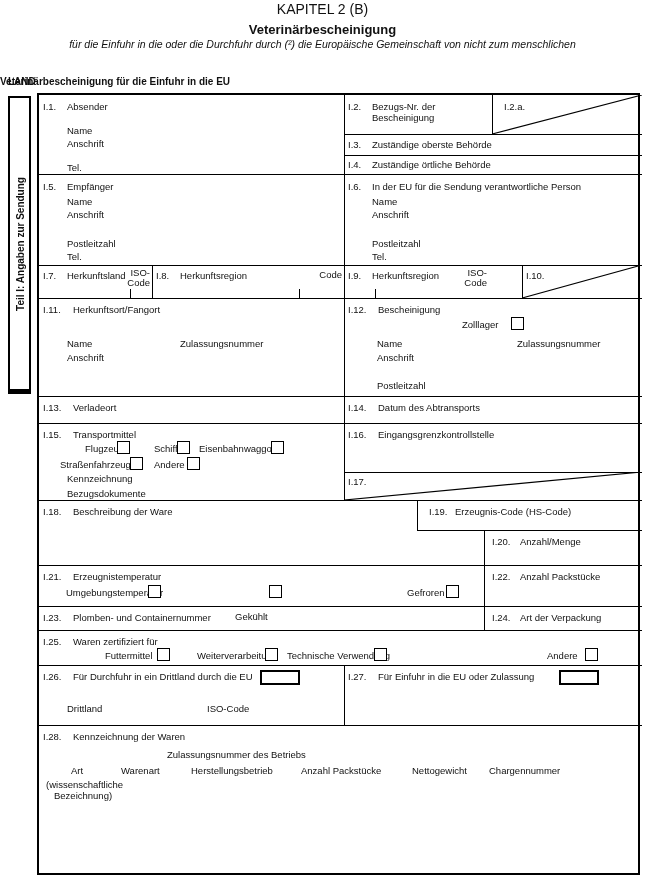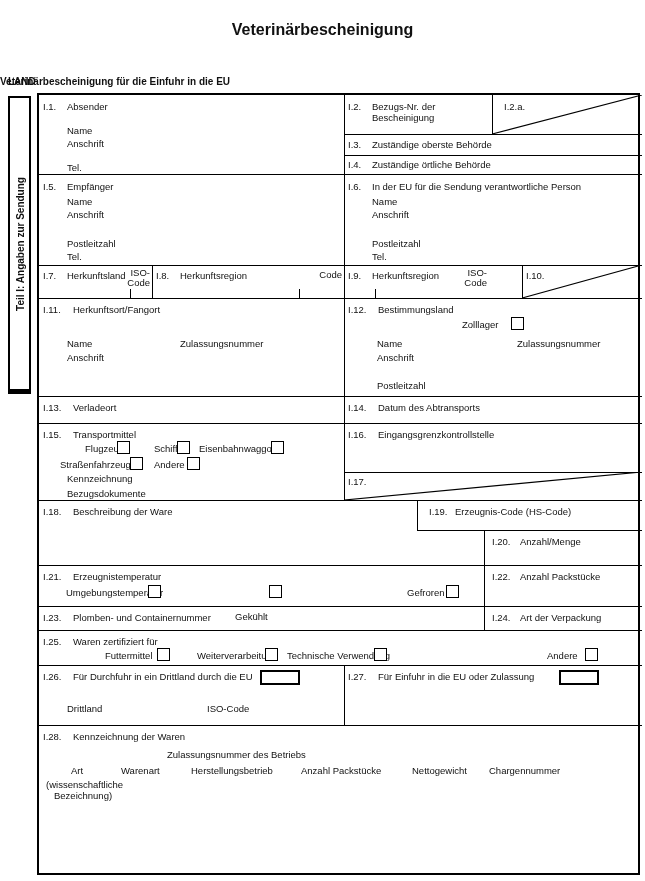--- a/index.html
+++ b/index.html
@@ -2,21 +2,21 @@
 <html><head>
 <meta charset="utf-8">
 <style>
   html,body{margin:0;padding:0;background:#e8e8e8;}
   .page{position:relative;width:645px;height:881px;background:#ffffff;
         font-family:"Liberation Sans",sans-serif;color:#111;overflow:hidden;}
   .abs{position:absolute;}
   .lbl{position:absolute;font-size:9.5px;line-height:11px;white-space:nowrap;color:#111;}
   .center{left:0;width:645px;text-align:center;}
   .title{font-size:14px;}
-  .subtitle{font-size:16px;font-weight:bold;}
+  .subtitle{font-size:13px;font-weight:bold;}
   .note{font-size:10.5px;font-style:italic;}
   .hdr10{font-size:10px;font-weight:bold;}
   .table{position:absolute;left:37px;top:93px;width:603px;height:782px;
          border:2px solid #000;box-sizing:border-box;}
   .hl{position:absolute;height:1px;background:#000;}
   .vl{position:absolute;width:1px;background:#000;}
   .tick{position:absolute;width:1px;height:9px;background:#000;}
   .cb{position:absolute;width:11px;height:11px;border:1.5px solid #000;background:#fff;}
   .ibox{position:absolute;width:36px;height:11px;border:2px solid #000;background:#fff;}
   .sideBox{position:absolute;left:8px;top:96px;width:23px;height:298px;
@@ -24,21 +24,23 @@
   .sideText{position:absolute;left:50%;top:50%;transform:translate(-50%,-50%) rotate(-90deg);
             font-size:10px;font-weight:bold;white-space:nowrap;}
   .code{line-height:10px;text-align:right;white-space:normal;}
   .wrap{white-space:normal;}
 </style>
 </head>
 <body>
 
 <div class="page">
 
+  <div class="lbl center title" style="top:4px">KAPITEL 2 (B)</div>
   <div class="lbl center subtitle" style="top:24px">Veterinärbescheinigung</div>
+  <div class="lbl center note" style="top:39px">für die Einfuhr in die oder die Durchfuhr durch (²) die Europäische Gemeinschaft von nicht zum menschlichen</div>
   <div class="lbl hdr10" style="left:8px;top:76px">LAND</div>
   <div class="lbl hdr10" style="left:0;width:640px;text-align:left;top:76px">Veterinärbescheinigung für die Einfuhr in die EU</div>
 
   <div class="sideBox">
     <span class="sideText">Teil I: Angaben zur Sendung</span>
   </div>
 
   <div class="table">
 
     <div class="hl" style="left:305px;top:39px;width:298px"></div>
@@ -119,21 +121,21 @@
     <span class="lbl code" style="left:410px;top:173px;width:38px">ISO-Code</span>
     <span class="lbl" style="left:487px;top:175px">I.10.</span>
 
     <span class="lbl" style="left:4px;top:209px">I.11.</span>
     <span class="lbl" style="left:34px;top:209px">Herkunftsort/Fangort</span>
     <span class="lbl" style="left:28px;top:243px">Name</span>
     <span class="lbl" style="left:141px;top:243px">Zulassungsnummer</span>
     <span class="lbl" style="left:28px;top:257px">Anschrift</span>
 
     <span class="lbl" style="left:309px;top:209px">I.12.</span>
-    <span class="lbl" style="left:339px;top:209px">Bestimmungsland</span>
+    <span class="lbl" style="left:339px;top:209px">Bescheinigung</span>
     <span class="lbl" style="left:423px;top:224px">Zolllager</span>
     <span class="cb" style="left:472px;top:222px"></span>
     <span class="lbl" style="left:338px;top:243px">Name</span>
     <span class="lbl" style="left:478px;top:243px">Zulassungsnummer</span>
     <span class="lbl" style="left:338px;top:257px">Anschrift</span>
     <span class="lbl" style="left:338px;top:285px">Postleitzahl</span>
 
     <span class="lbl" style="left:4px;top:307px">I.13.</span>
     <span class="lbl" style="left:34px;top:307px">Verladeort</span>
     <span class="lbl" style="left:309px;top:307px">I.14.</span>

